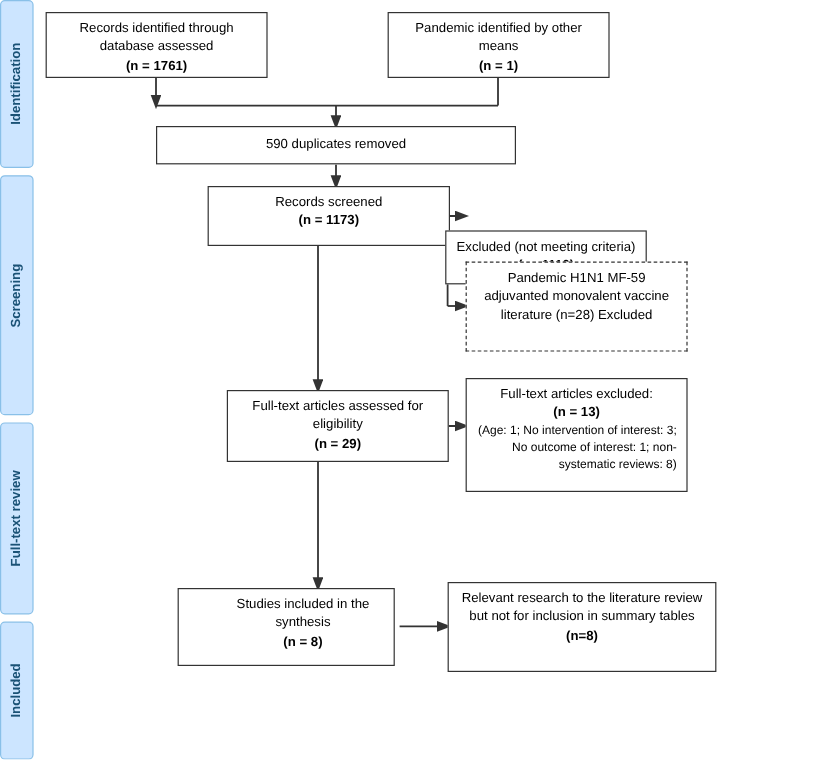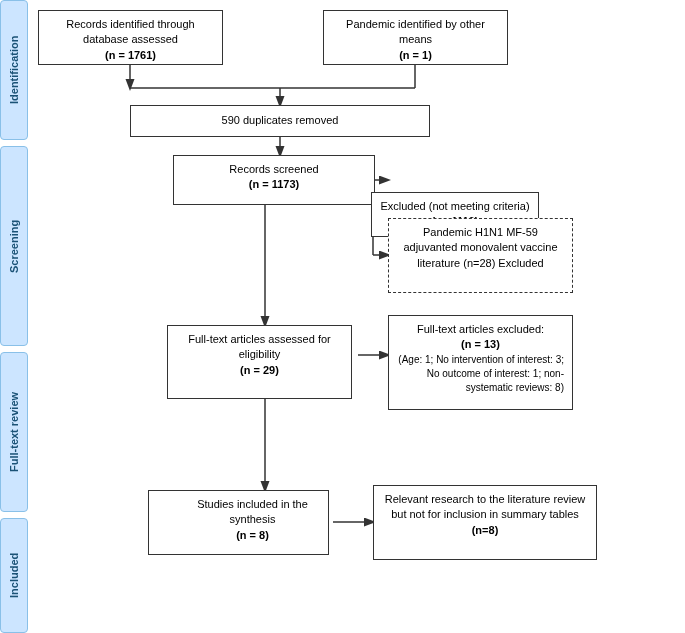--- a/index.html
+++ b/index.html
@@ -177,21 +177,21 @@
 
     <div class="box" style="left:343px; top:155px; width:168px; height:45px;margin-top:37px;">
       <div class="box-title">Excluded (not meeting criteria)</div>
       <div class="box-count">(n =1116)</div>
     </div>
 
     <div class="box box-dashed" style="left:360px; top:218px; width:185px; height:75px;">
       <div class="box-title">Pandemic H1N1 MF-59 adjuvanted monovalent vaccine literature (n=28) Excluded</div>
     </div>
 
-    <div class="box" style="left:139px; top:325px; width:185px; height:74px;">
+    <div class="box" style="left:161px; top:325px; width:185px; height:60px;">
       <div class="box-title">Full-text articles assessed for eligibility</div>
       <div class="box-count">(n = 29)</div>
     </div>
 
     <div class="box" style="left:360px; top:315px; width:185px; height:95px;">
       <div class="box-title">Full-text articles excluded:</div>
       <div class="box-count">(n = 13)</div>
       <div style="font-size:10px;text-align:right;">(Age: 1; No intervention of interest: 3; No outcome of interest: 1; non-systematic reviews: 8)</div>
     </div>
 

